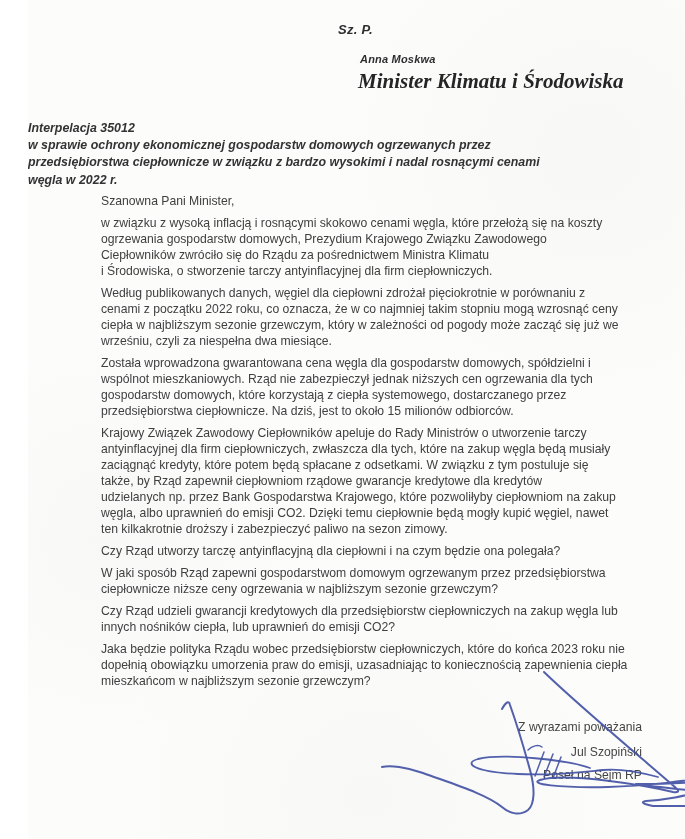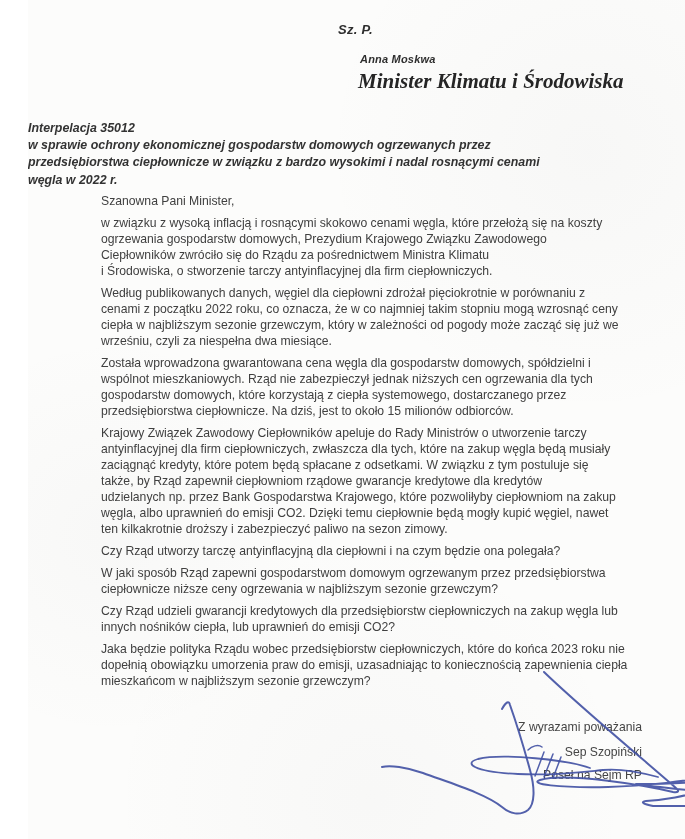--- a/index.html
+++ b/index.html
@@ -122,21 +122,21 @@
 ciepłownicze niższe ceny ogrzewania w najbliższym sezonie grzewczym?</p>
     <p>Czy Rząd udzieli gwarancji kredytowych dla przedsiębiorstw ciepłowniczych na zakup węgla lub
 innych nośników ciepła, lub uprawnień do emisji CO2?</p>
     <p>Jaka będzie polityka Rządu wobec przedsiębiorstw ciepłowniczych, które do końca 2023 roku nie
 dopełnią obowiązku umorzenia praw do emisji, uzasadniając to koniecznością zapewnienia ciepła
 mieszkańcom w najbliższym sezonie grzewczym?</p>
   </div>
 
   <div class="closing">
     <div class="valediction">Z wyrazami poważania</div>
-    <div class="signer-name">Sep Szopiński</div>
+    <div class="signer-name">Jul Szopiński</div>
     <div class="signer-title">Poseł na Sejm RP</div>
   </div>
 
   <svg class="signature" id="signature" viewBox="0 0 345 160" xmlns="http://www.w3.org/2000/svg">
 
     <path stroke-width="2" d="M 134 49 C 138 42 141 40 142 45
              C 148 62 156 88 162 110
              C 167 128 167 144 160 150
              C 152 156 142 154 134 147
              C 118 134 85 124 55 113

